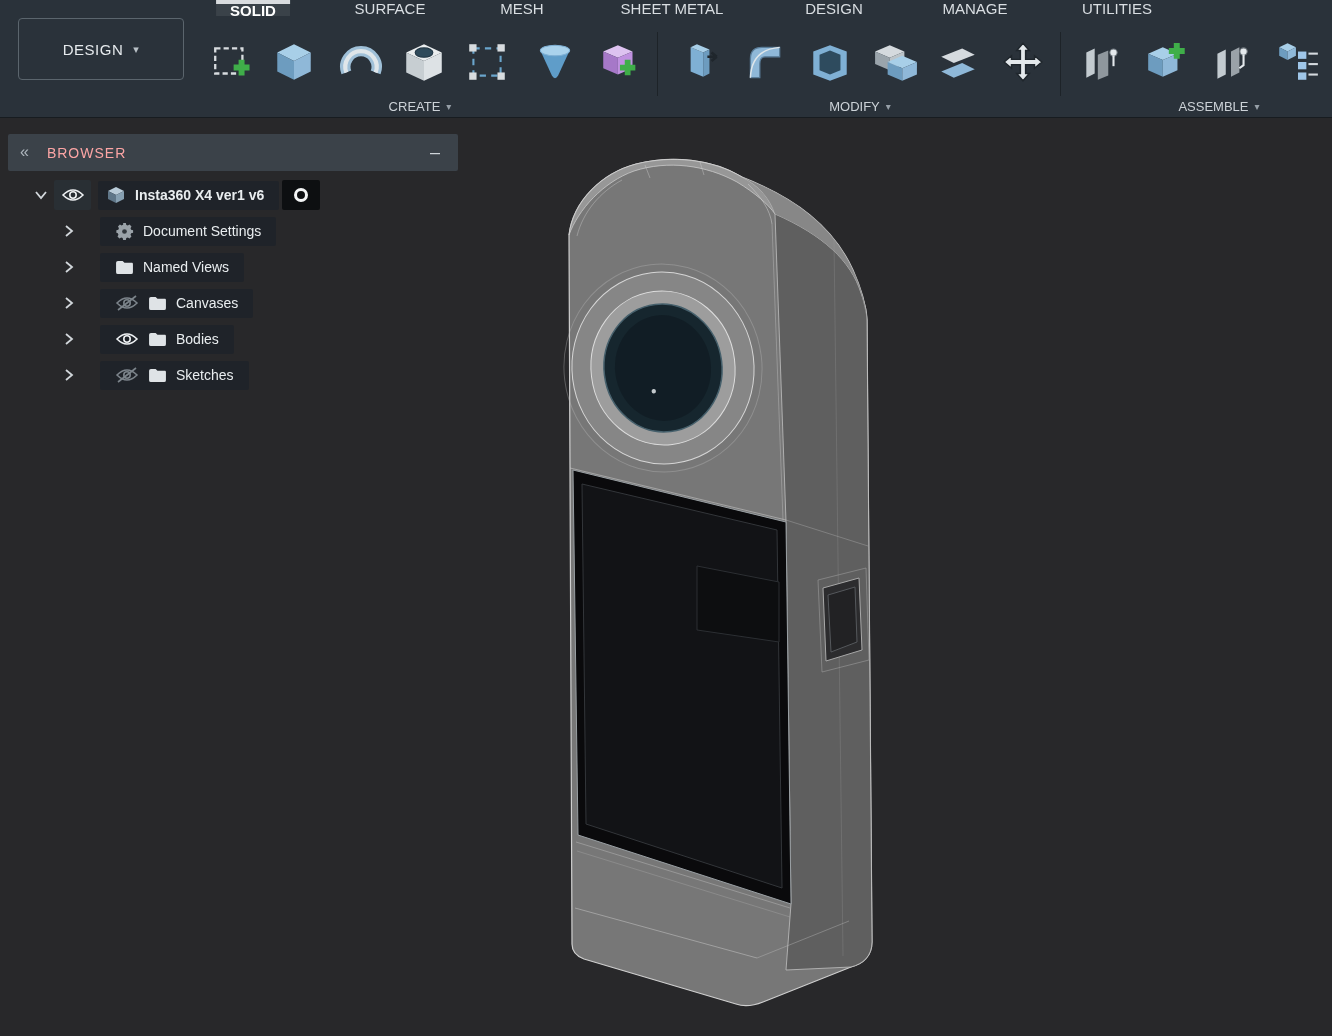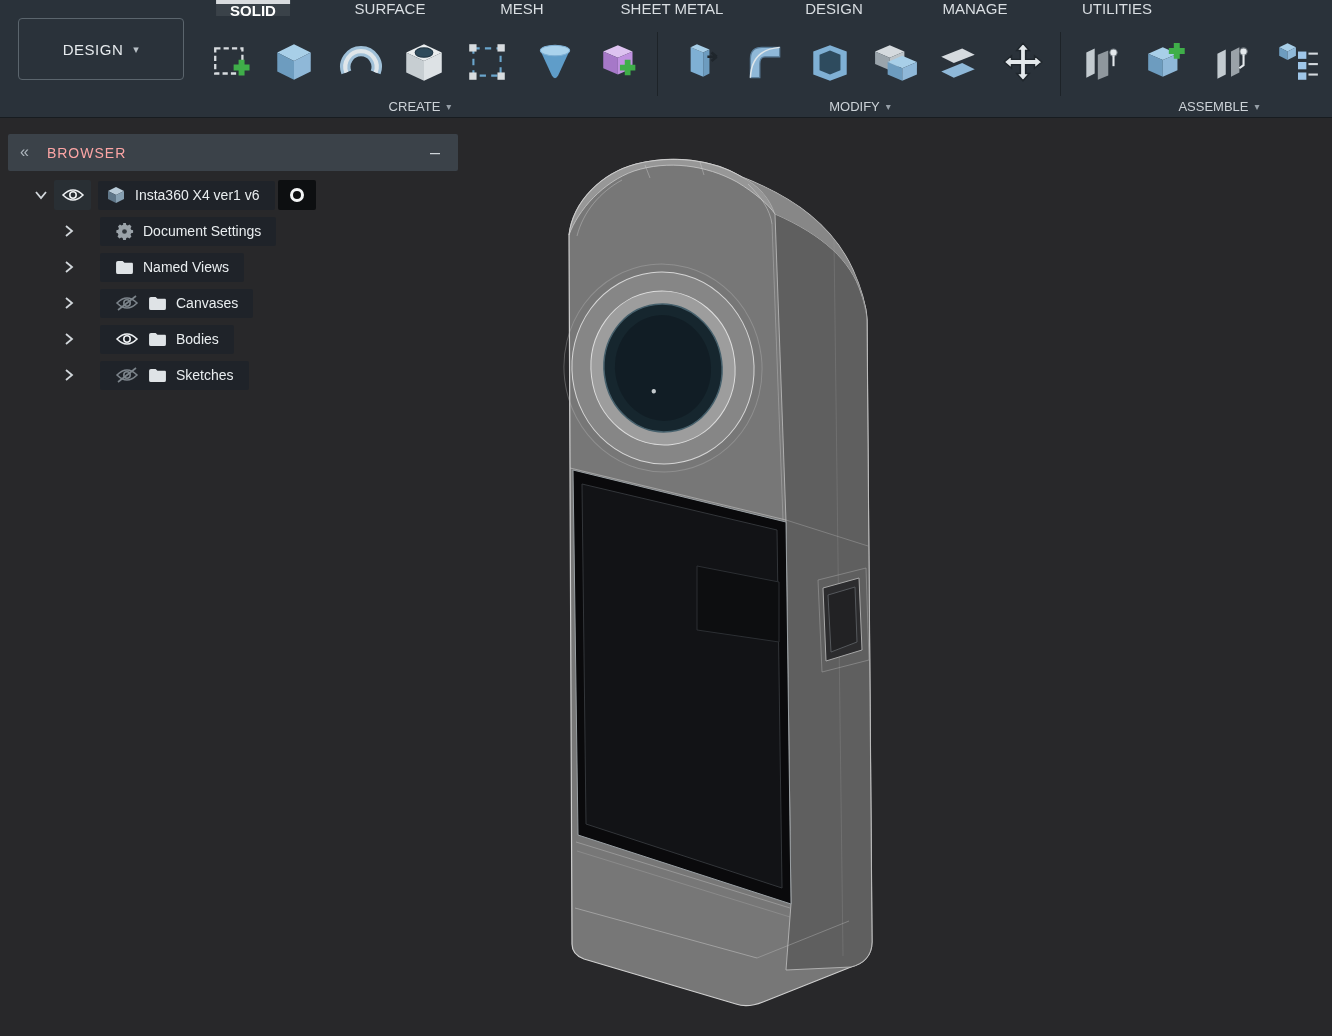--- a/index.html
+++ b/index.html
@@ -46,21 +46,21 @@
   .b-row.child { margin-left:50px;gap:20px; }
   .chev { width:22px; display:flex; justify-content:center; align-items:center; cursor:pointer; }
   .chev svg { width:14px; height:14px; }
   .chev.open svg { transform:rotate(90deg); }
   .eye-box { width:37px; height:30px; background:rgba(41,47,53,.95); display:flex;
              align-items:center; justify-content:center; margin:0 7px 0 2px;
              border-radius:2px; cursor:pointer; }
   .label-box { background:rgba(31,36,41,.93); height:29px; display:flex; align-items:center;
                gap:9px; padding:0 15px; border-radius:2px; color:#e9edef; font-size:14px;
                cursor:pointer; white-space:nowrap; }
-  .b-row.root .label-box { font-weight:normal; padding-left:8px; }
+  .b-row.root .label-box { font-weight:bold; padding-left:8px; }
   .eye-inline { display:flex; align-items:center; cursor:pointer; }
   .swatch { width:38px; height:30px; background:#0d0f11; margin-left:3px; display:flex;
             align-items:center; justify-content:center; border-radius:2px; cursor:pointer; }
   .swatch .ring { width:14px; height:14px; border:3px solid #f3f5f6; border-radius:50%; }
 </style>
 </head>
 <body>
 
 <header class="toolbar">
 

